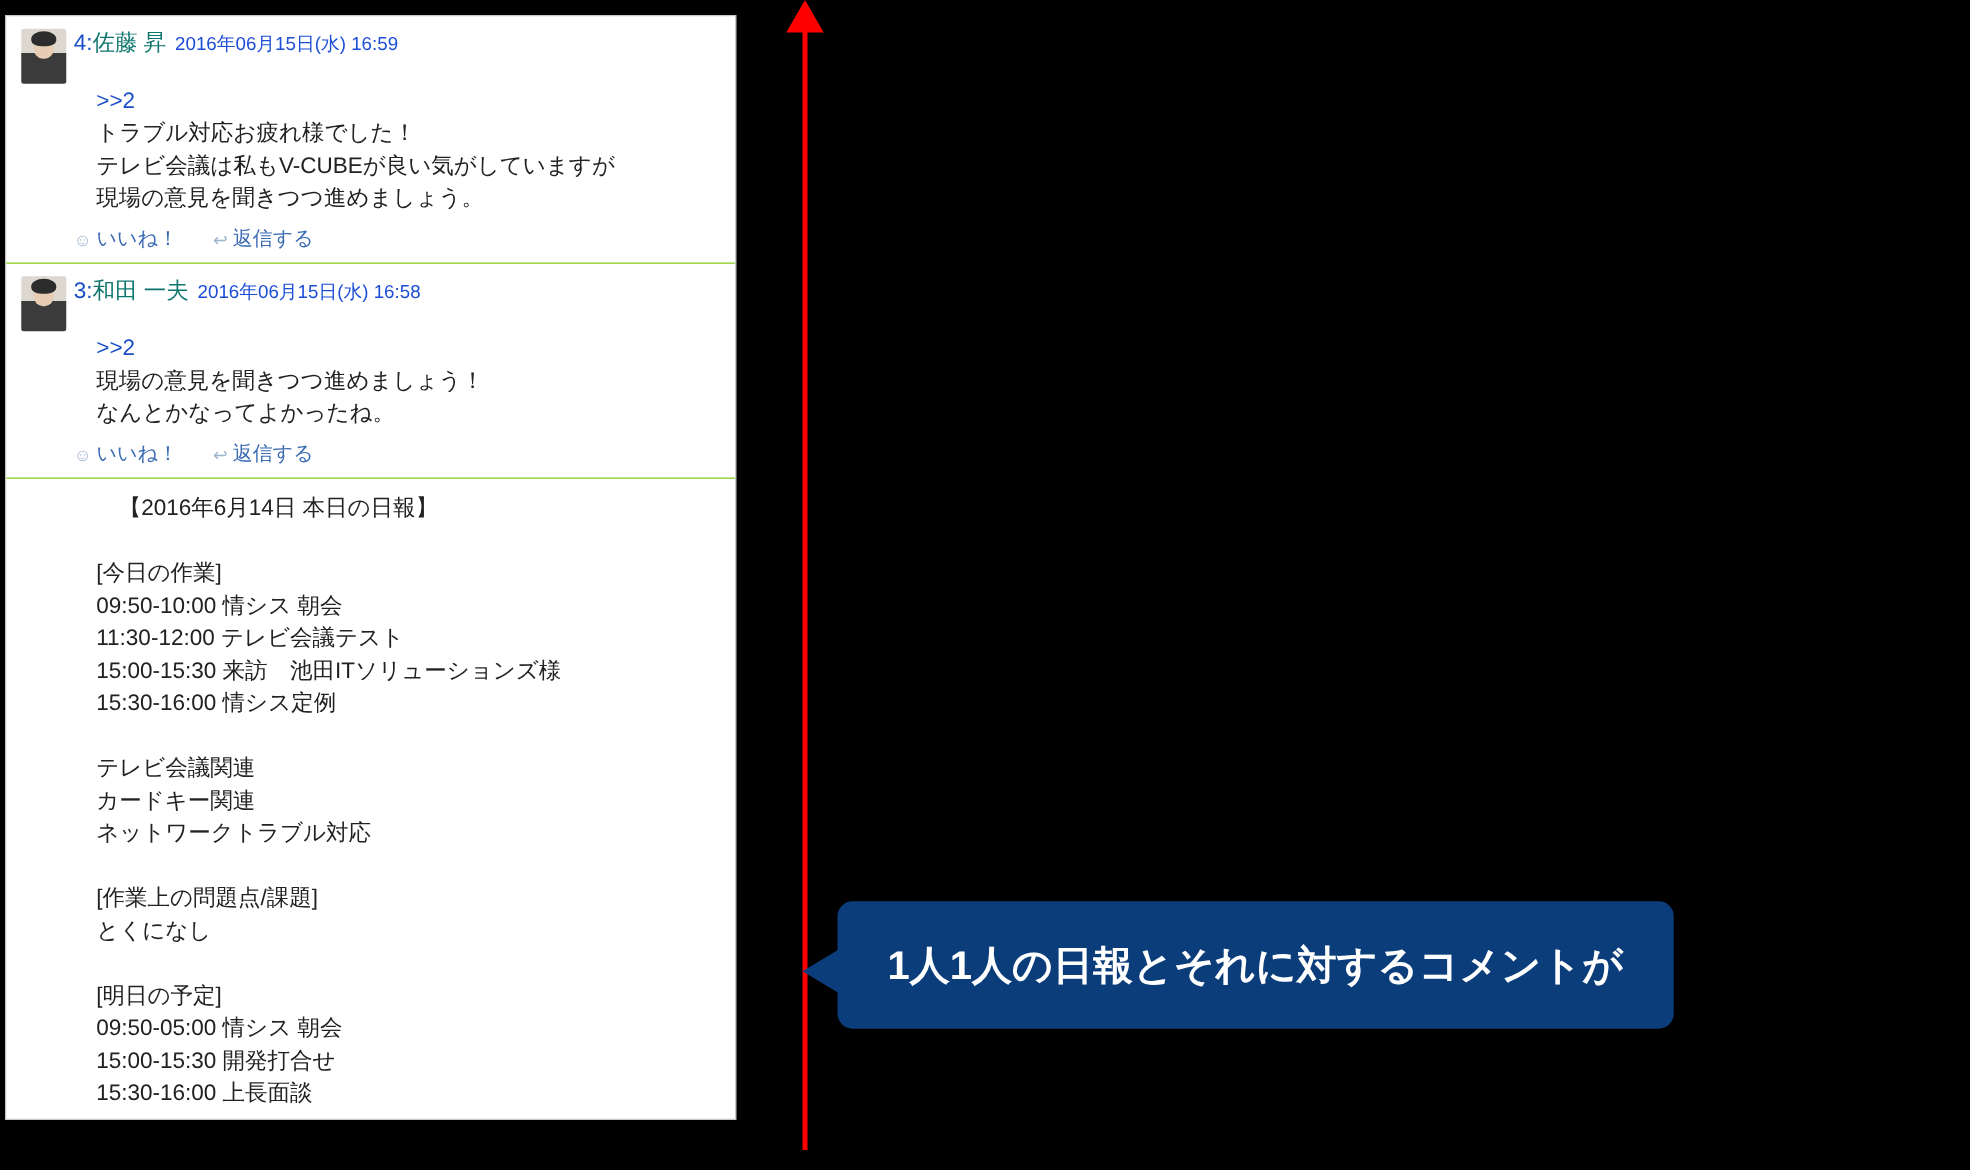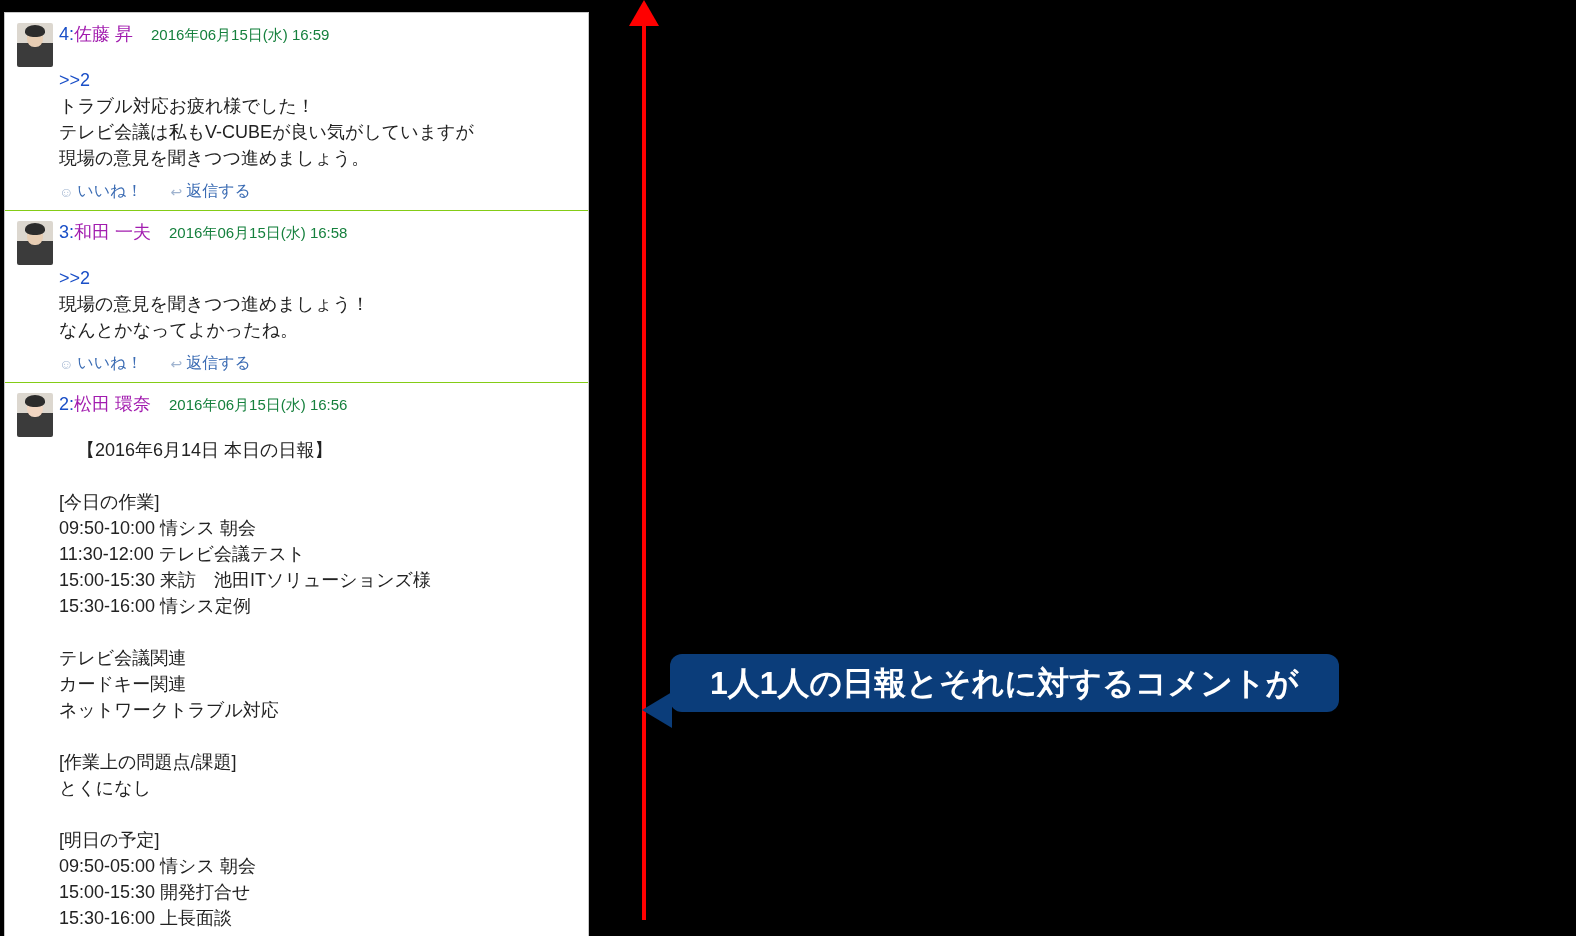--- a/index.html
+++ b/index.html
@@ -55,30 +55,30 @@
     width:20px; height:12px;
     border-radius:50% 50% 40% 40%;
     background:#2c2c2c;
   }
   .head-line1 {
     font-size: 18px;
     line-height: 22px;
   }
   .post-index { color:#1a4fc7; }
   .post-author {
-    color:#a21caf;
+    color:#0f766e;
     text-decoration: none;
   }
   .post-time {
-    color:#15803d;
+    color:#1d4ed8;
     font-size: 15px;
-    margin-left: 18px;
+    margin-left: 7px;
   }
   .post-body {
-    margin-left: 42px;
+    margin-left: 60px;
     font-size: 18px;
     line-height: 26px;
     color:#222;
     white-space: pre-wrap;
   }
   .reply-ref {
     color:#1a4fc7;
     text-decoration: none;
   }
   .actions {
@@ -113,28 +113,28 @@
     left: 629px;
     top: 0px;
     width:0;height:0;
     border-left:15px solid transparent;
     border-right:15px solid transparent;
     border-bottom:26px solid #ff0000;
   }
   .callout{
     position:absolute;
     left: 670px;
-    top: 654px;
+    top: 721px;
     background:#0b3d7a;
     color:#fff;
     font-size: 32px;
     font-weight: 700;
     line-height: 46px;
     text-align:right;
-    padding: 6px 40px;
+    padding: 28px 40px;
     border-radius: 12px;
   }
   .callout::before{
     content:"";
     position:absolute;
     left:-28px;
     top:38px;
     width:0;height:0;
     border-top:18px solid transparent;
     border-bottom:18px solid transparent;
@@ -179,24 +179,20 @@
           <span class="ico">☺</span>
           <span>いいね！</span>
         </div>
         <div class="action-btn">
           <span class="ico">↩</span>
           <span>返信する</span>
         </div>
       </div>
     </div>
     <div class="post">
-      <div class="post-head">
-        <div class="avatar f"></div>
-        <div class="head-line1"><span class="post-index">2:</span><a href="#" class="post-author">松田 環奈</a><span class="post-time">2016年06月15日(水) 16:56</span></div>
-      </div>
       <div class="post-body"><span>　【2016年6月14日 本日の日報】
 
 [今日の作業]
 09:50-10:00 情シス 朝会
 11:30-12:00 テレビ会議テスト
 15:00-15:30 来訪　池田ITソリューションズ様
 15:30-16:00 情シス定例
 
 テレビ会議関連
 カードキー関連

